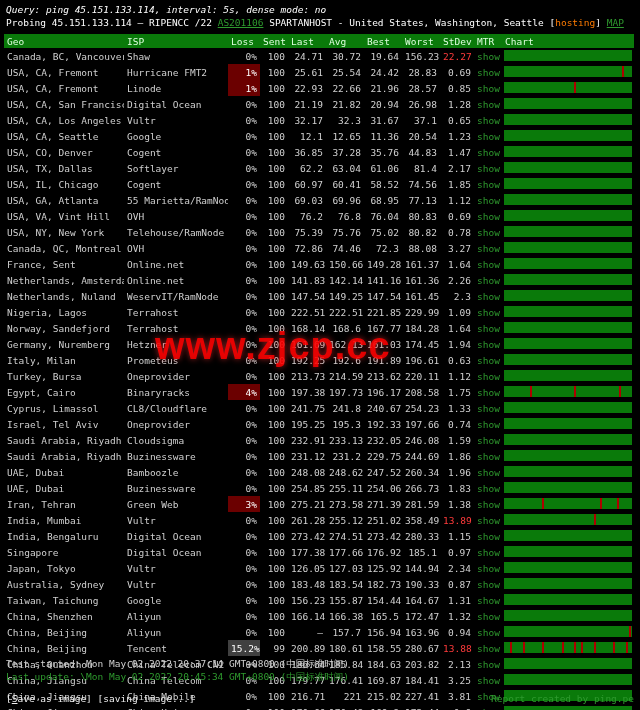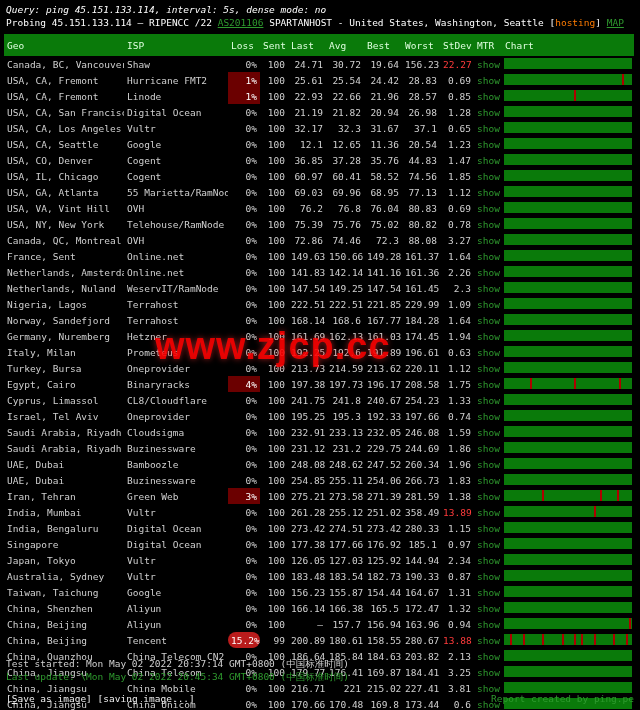--- a/index.html
+++ b/index.html
@@ -20,36 +20,36 @@
   .probe .map { color: #2e9a2e; text-decoration: underline; }
   .ripen { color:#fff; }
   table { border-collapse: collapse; width: 630px; margin-left: 4px; table-layout: fixed; }
   thead th {
     background: #0a7a0a;
     color: #dfffdf;
     text-align: left;
     font-weight: normal;
     padding: 1px 3px;
     font-size: 9.5px;
-    height: 22px;
+    height: 14px;
   }
   thead th.num { }
   tbody td {
     padding: 0 3px;
     height: 16px;
     font-size: 9.5px;
     white-space: nowrap;
     overflow: hidden;
     color: #d0d0d0;
     vertical-align: middle;
   }
   tbody td.geo { color:#d0d0d0; }
   tbody td.isp { color:#d0d0d0; }
   tbody td.num { text-align: right; color:#d0d0d0; }
-  tbody td.red { color:#fff; background:#b91c1c;border-radius:8px; }
+  tbody td.red { color:#fff; background:#404040; }
   tbody td.darkred { color:#fff; background:#6b0000; }
   tbody td.stdev-hi { color:#ff3b3b; }
   tbody td.show { color:#2e9a2e; text-align:left; }
   tbody td.chart { padding:0 2px; }
   .chartbar {
     width: 100%;
     height: 12px;
     background: linear-gradient(to bottom, #0a7a0a 0%, #0a7a0a 100%);
     position: relative;
     border-bottom: 1px solid #000;
@@ -225,20 +225,35 @@
         <td class="num">37.28</td>
         <td class="num">35.76</td>
         <td class="num">44.83</td>
         <td class="num">1.47</td>
         <td class="show">show</td>
         <td class="chart">
           <div class="chartbar"></div>
         </td>
       </tr>
       <tr>
+        <td class="geo">USA, TX, Dallas</td>
+        <td class="isp">Softlayer</td>
+        <td class="num">0%</td>
+        <td class="num">100</td>
+        <td class="num">62.2</td>
+        <td class="num">63.04</td>
+        <td class="num">61.06</td>
+        <td class="num">81.4</td>
+        <td class="num">2.17</td>
+        <td class="show">show</td>
+        <td class="chart">
+          <div class="chartbar"></div>
+        </td>
+      </tr>
+      <tr>
         <td class="geo">USA, IL, Chicago</td>
         <td class="isp">Cogent</td>
         <td class="num">0%</td>
         <td class="num">100</td>
         <td class="num">60.97</td>
         <td class="num">60.41</td>
         <td class="num">58.52</td>
         <td class="num">74.56</td>
         <td class="num">1.85</td>
         <td class="show">show</td>

